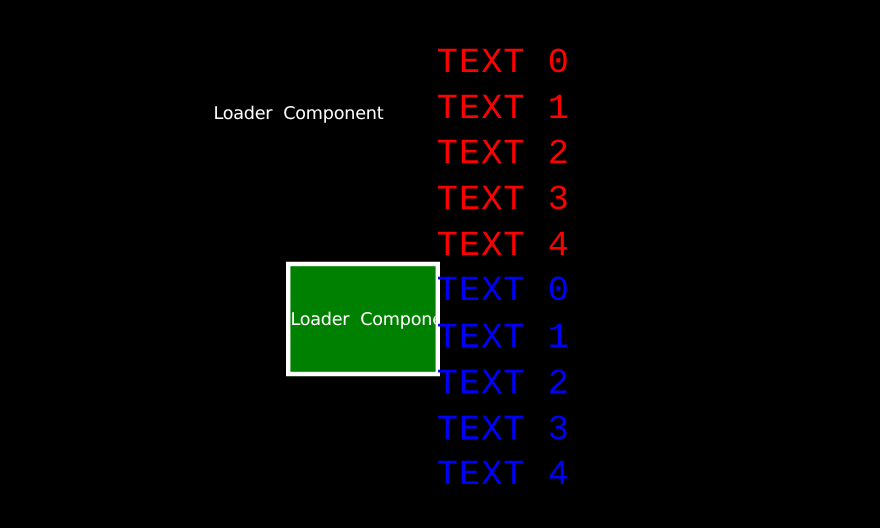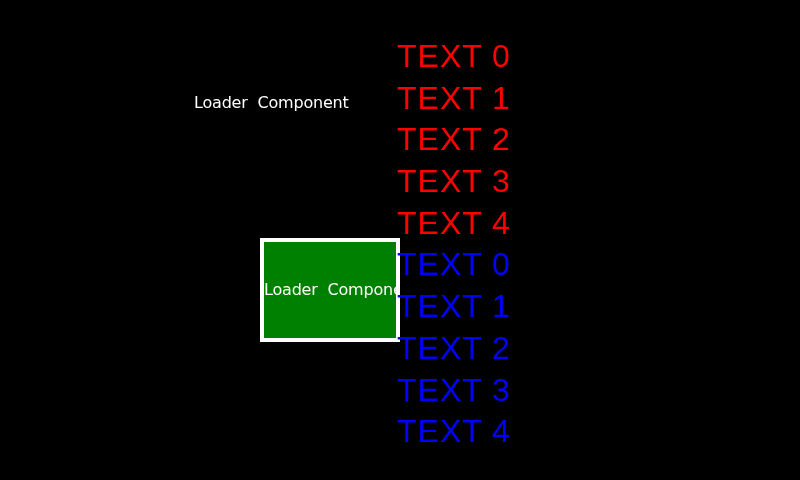--- a/index.html
+++ b/index.html
@@ -47,21 +47,21 @@
   .text-list {
     position: absolute;
     left: 397px;
     top: 36px;
     display: flex;
     flex-direction: column;
   }
   .text-row {
     height: 41.7px;
     line-height: 41.7px;
-    font-family: Liberation Sans, sans-serif;
+    font-family: Liberation Mono, monospace;
     font-size: 32px;
     letter-spacing: 1px;
     white-space: pre;
   }
 </style>
 </head>
 <body>
 
 <div class="screen" style="background-color: rgb(0, 0, 0);">
 

